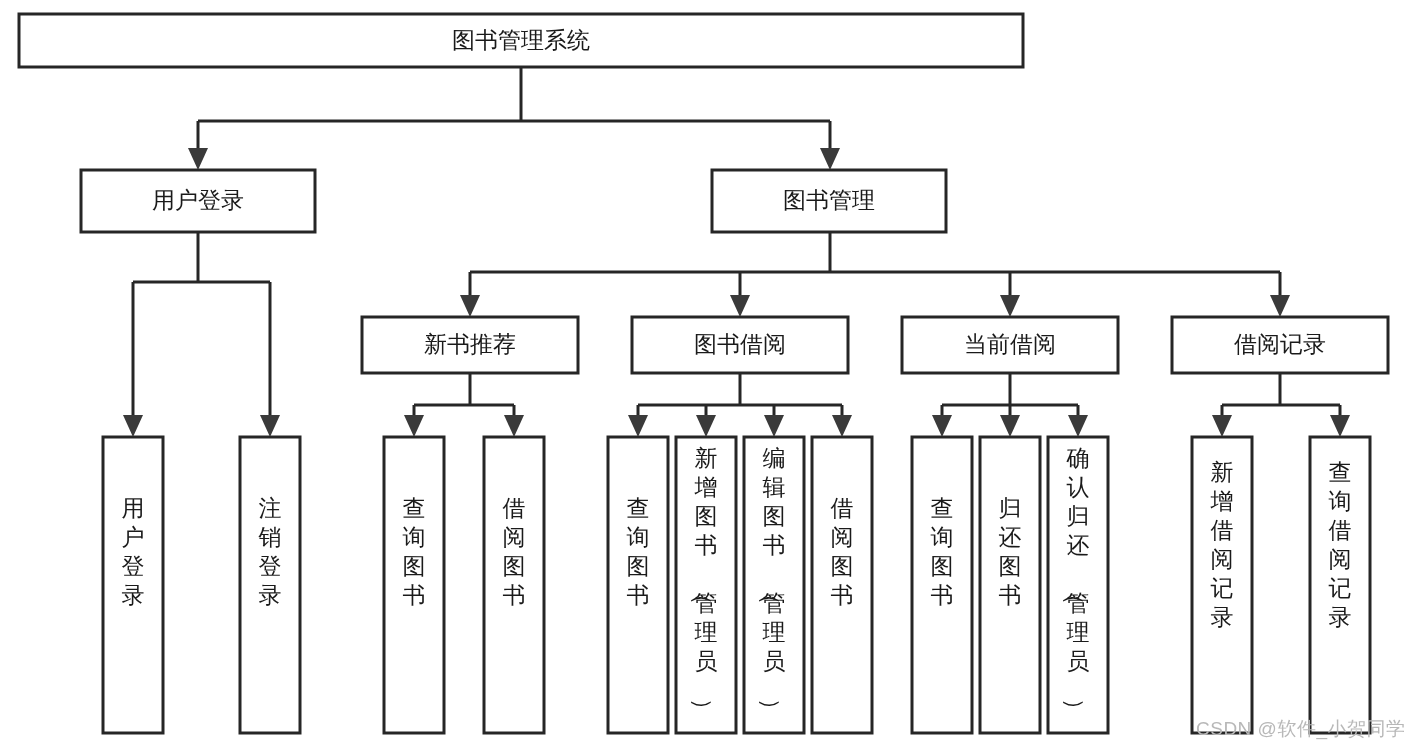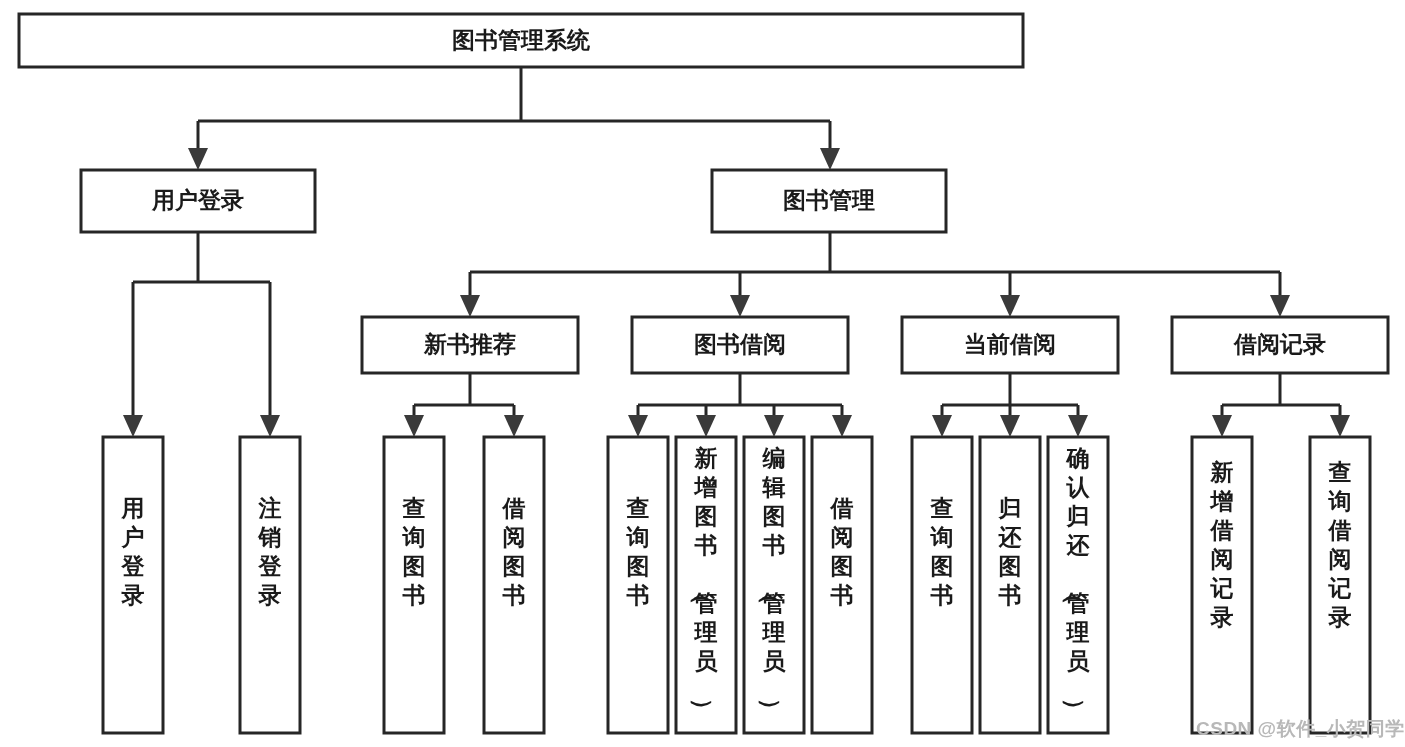--- a/index.html
+++ b/index.html
@@ -13,21 +13,20 @@
     height: 747px;
     font-family: "Liberation Sans", "DejaVu Sans", sans-serif;
     overflow: hidden;
     position: relative;
   }
   #diagram-root {
     position: absolute;
     left: 0; top: 0;
     width: 1405px;
     height: 523px;
-    font-weight: bold;
   }
   svg.diagram {
     display: block;
     width: 1405px;
     height: 747px;
   }
   .node-box {
     fill: #ffffff;
     stroke: #262626;
     stroke-width: 3;

